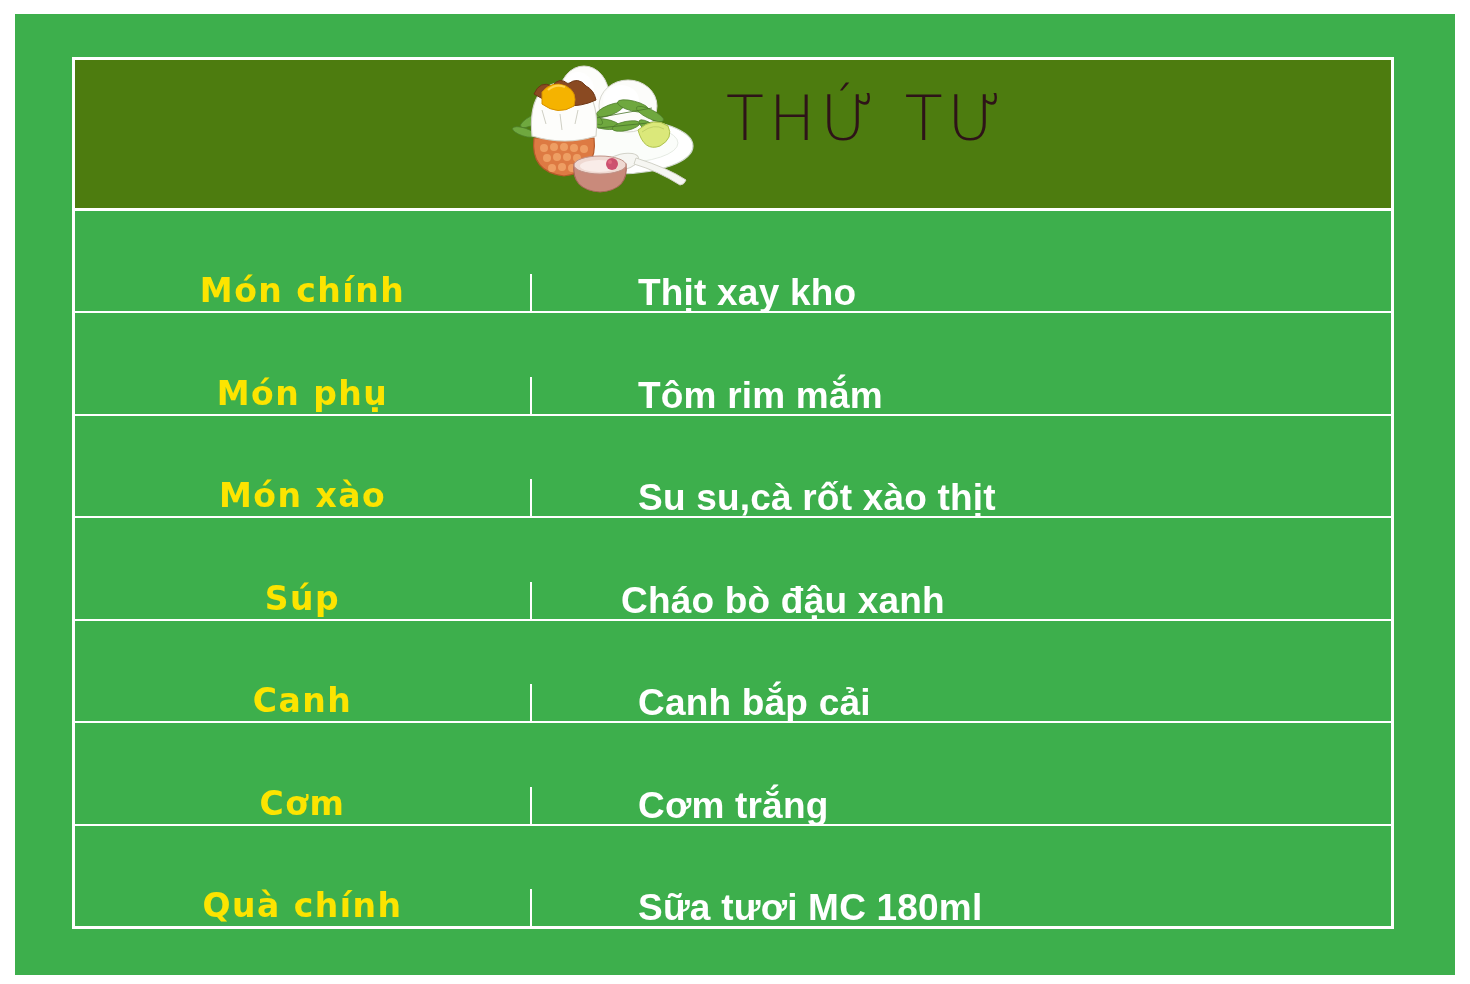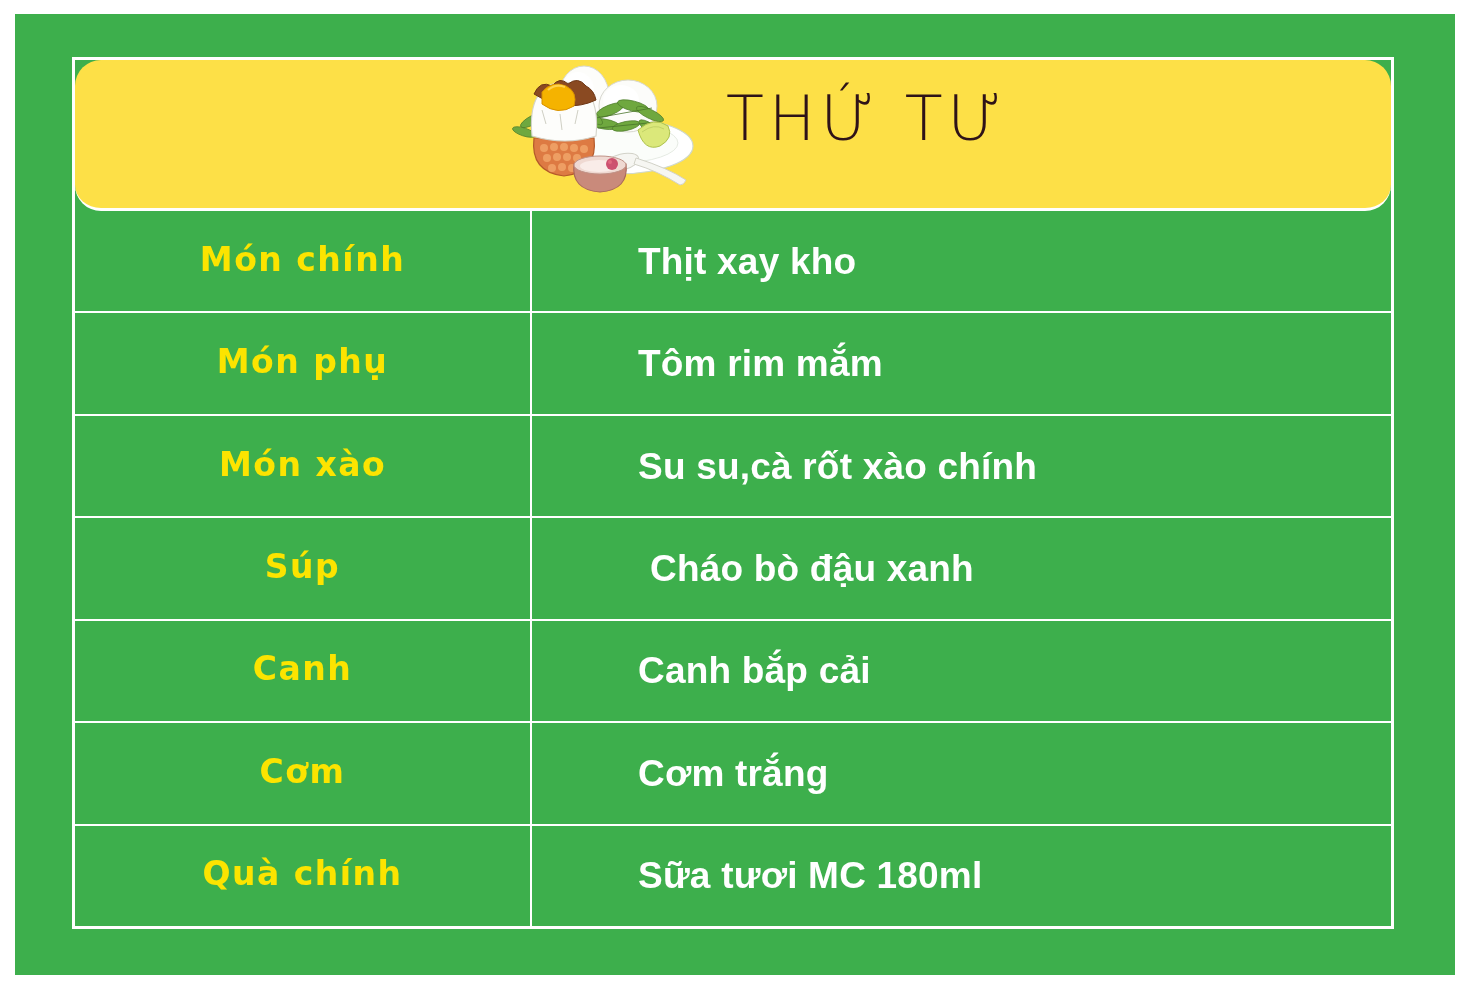--- a/index.html
+++ b/index.html
@@ -35,27 +35,26 @@
     box-sizing: border-box;
     background: #3DAF4C;
     display: flex;
     flex-direction: column;
   }
 
   
   #menu-header {
     height: 151px;
     flex: 0 0 151px;
-    background: #fde047;
+    background: #4d7c0f;
     border-bottom: 3px solid #ffffff;
     box-sizing: border-box;
     display: flex;
     align-items: center;
     position: relative;
-    border-radius: 26px;
   }
 
   #header-illustration {
     position: absolute;
     left: 425px;
     top: -2px;
     width: 205px;
     height: 148px;
   }
 
@@ -78,20 +77,21 @@
     display: flex;
     flex-direction: column;
   }
 
   .menu-row {
     flex: 1 1 0;
     display: flex;
     border-bottom: 2px solid #ffffff;
     box-sizing: border-box;
     min-height: 0;
+    align-items: flex-end;
   }
   .menu-row:last-child {
     border-bottom: none;
   }
 
   .row-label-cell {
     flex: 0 0 457px;
     display: flex;
     align-items: center;
     justify-content: center;
@@ -122,21 +122,21 @@
   .row-value-text {
     font-family: "Liberation Sans", sans-serif;
     font-size: 37px;
     font-weight: 700;
     color: #ffffff;
     letter-spacing: 0.2px;
     line-height: 1;
     white-space: nowrap;
   }
   .row-value-cell.indented {
-    padding-left: 118px;
+    padding-left: 89px;
   }
 </style>
 </head>
 <body>
 
 <div id="menu-board">
 
   <div id="menu-card">
 
     <div id="menu-header">
@@ -234,21 +234,21 @@
         <div class="row-value-cell">
           <span class="row-value-text">Tôm rim mắm</span>
         </div>
       </div>
 
       <div class="menu-row">
         <div class="row-label-cell">
           <span class="row-label-text">Món xào</span>
         </div>
         <div class="row-value-cell">
-          <span class="row-value-text">Su su,cà rốt xào chính</span>
+          <span class="row-value-text">Su su,cà rốt xào thịt</span>
         </div>
       </div>
 
       <div class="menu-row">
         <div class="row-label-cell">
           <span class="row-label-text">Súp</span>
         </div>
         <div class="row-value-cell indented">
           <span class="row-value-text">Cháo bò đậu xanh</span>
         </div>

